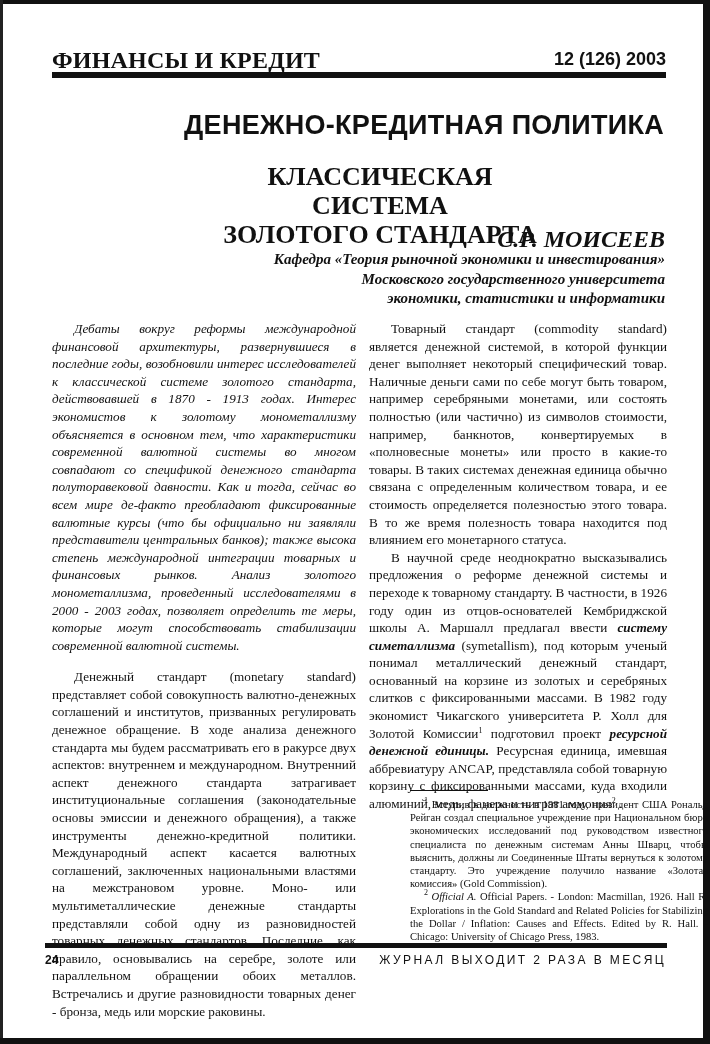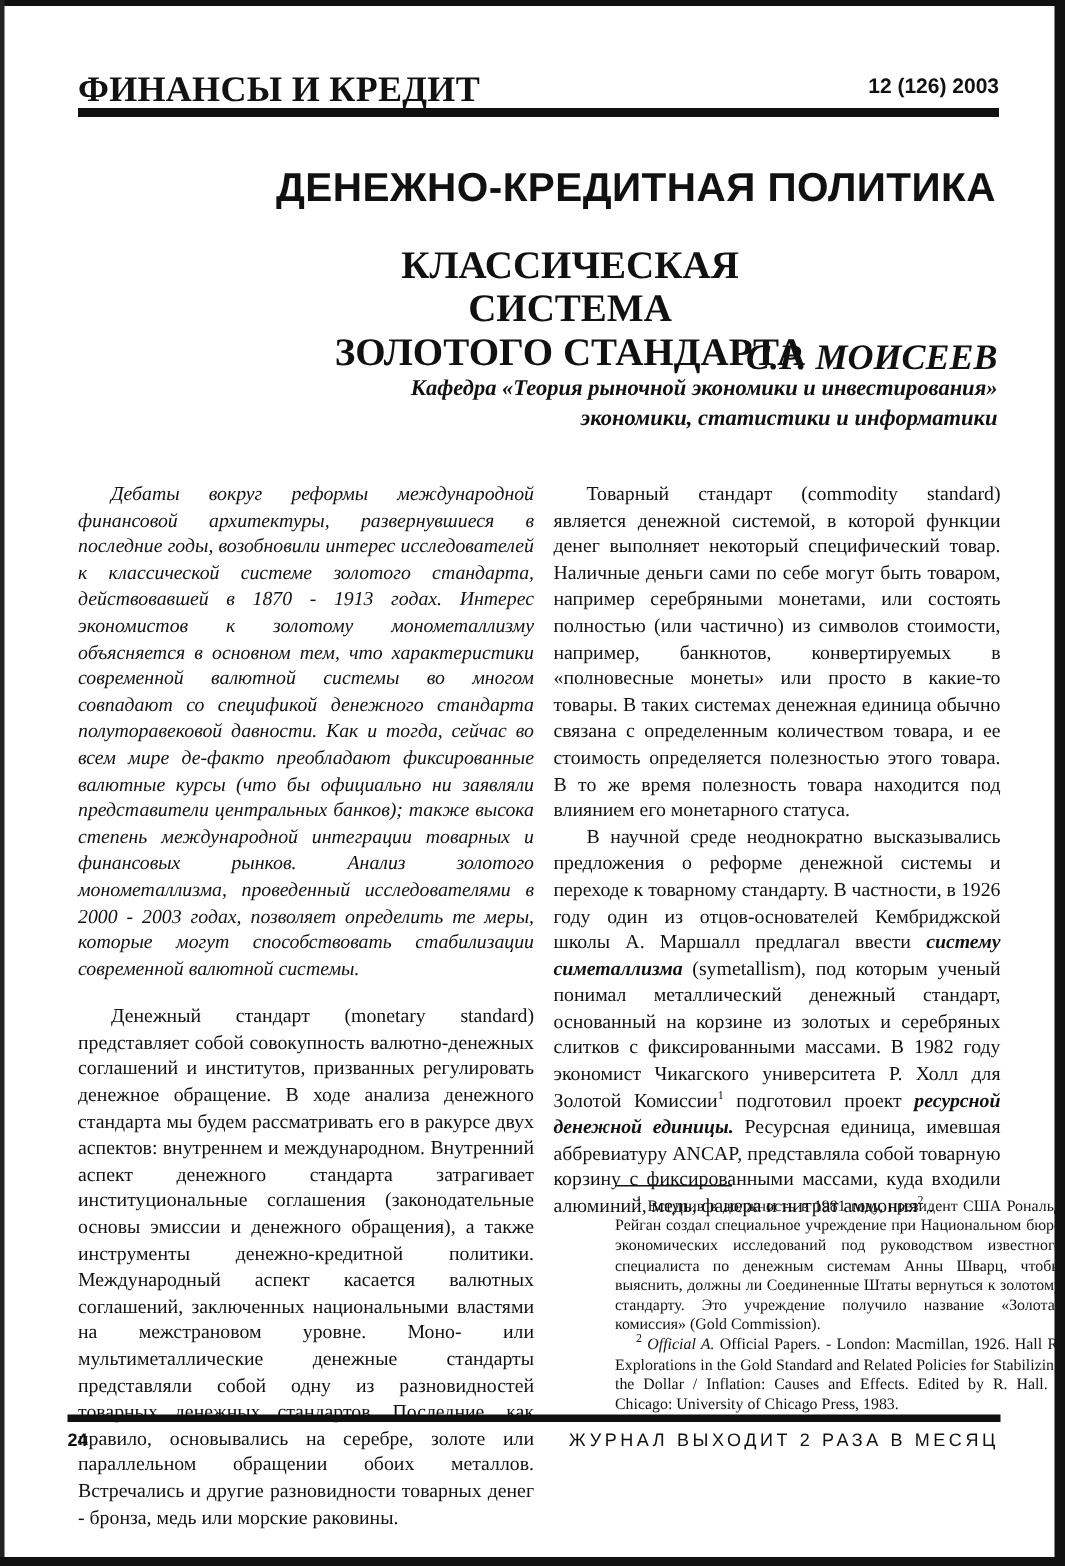--- a/index.html
+++ b/index.html
@@ -12,21 +12,21 @@
   .scan-left { position: absolute; left: 0; top: 0; width: 3px; height: 1040px; background: #222; }
   .scan-right { position: absolute; left: 703px; top: 0; width: 7px; height: 1044px; background: #111; }
   .scan-bottom { position: absolute; left: 0; top: 1038px; width: 710px; height: 6px; background: #111; }
 
   .running-head-left {
     position: absolute; left: 52px; top: 47px;
     font-family: "Liberation Serif", serif; font-weight: bold; font-size: 24px; letter-spacing: 0.2px;
   }
   .running-head-right {
     position: absolute; right: 44px; top: 49px;
-    font-family: "Liberation Sans", sans-serif; font-weight: bold; font-size: 14px;
+    font-family: "Liberation Sans", sans-serif; font-weight: bold; font-size: 18px;
   }
   .head-rule { position: absolute; left: 52px; top: 72px; width: 614px; height: 6px; background: #111; }
 
   .section-title {
     position: absolute; right: 46px; top: 110px;
     font-family: "Liberation Sans", sans-serif; font-weight: bold; font-size: 27px; letter-spacing: 0.3px;
   }
   .article-title {
     position: absolute; left: 200px; top: 162px; width: 360px;
     font-family: "Liberation Serif", serif; font-weight: bold; font-size: 26px; line-height: 29px;
@@ -87,20 +87,21 @@
 <div class="section-title">ДЕНЕЖНО-КРЕДИТНАЯ ПОЛИТИКА</div>
 
 <div class="article-title">
   <div>КЛАССИЧЕСКАЯ СИСТЕМА</div>
   <div>ЗОЛОТОГО СТАНДАРТА</div>
 </div>
 
 <div class="author">С.Р. МОИСЕЕВ</div>
 <div class="affiliation">
   <div>Кафедра «Теория рыночной экономики и инвестирования»</div>
+  <div>Московского государственного университета</div>
   <div>экономики, статистики и информатики</div>
 </div>
 
 <div class="col col-left">
   <p class="abstract">Дебаты вокруг реформы международной финансовой архитектуры, развернувшиеся в последние годы, возобновили интерес исследователей к классической системе золотого стандарта, действовавшей в 1870 - 1913 годах. Интерес экономистов к золотому монометаллизму объясняется в основном тем, что характеристики современной валютной системы во многом совпадают со спецификой денежного стандарта полуторавековой давности. Как и тогда, сейчас во всем мире де-факто преобладают фиксированные валютные курсы (что бы официально ни заявляли представители центральных банков); также высока степень международной интеграции товарных и финансовых рынков. Анализ золотого монометаллизма, проведенный исследователями в 2000 - 2003 годах, позволяет определить те меры, которые могут способствовать стабилизации современной валютной системы.</p>
   <p><span class="b">Денежный стандарт</span><span> (monetary standard) представляет собой совокупность валютно-денежных соглашений и институтов, призванных регулировать денежное обращение. В ходе анализа денежного стандарта мы будем рассматривать его в ракурсе двух аспектов: внутреннем и международном. Внутренний аспект денежного стандарта затрагивает институциональные соглашения (законодательные основы эмиссии и денежного обращения), а также инструменты денежно-кредитной политики. Международный аспект касается валютных соглашений, заключенных национальными властями на межстрановом уровне. Моно- или мультиметаллические денежные стандарты представляли собой одну из разновидностей товарных денежных стандартов. Последние, как правило, основывались на серебре, золоте или параллельном обращении обоих металлов. Встречались и другие разновидности товарных денег - бронза, медь или морские раковины.</span></p>
 </div>
 
 <div class="col col-right">
   <p><span class="b">Товарный стандарт</span><span> (commodity standard) является денежной системой, в которой функции денег выполняет некоторый специфический товар. Наличные деньги сами по себе могут быть товаром, например серебряными монетами, или состоять полностью (или частично) из символов стоимости, например, банкнотов, конвертируемых в «полновесные монеты» или просто в какие-то товары. В таких системах денежная единица обычно связана с определенным количеством товара, и ее стоимость определяется полезностью этого товара. В то же время полезность товара находится под влиянием его монетарного статуса.</span></p>

